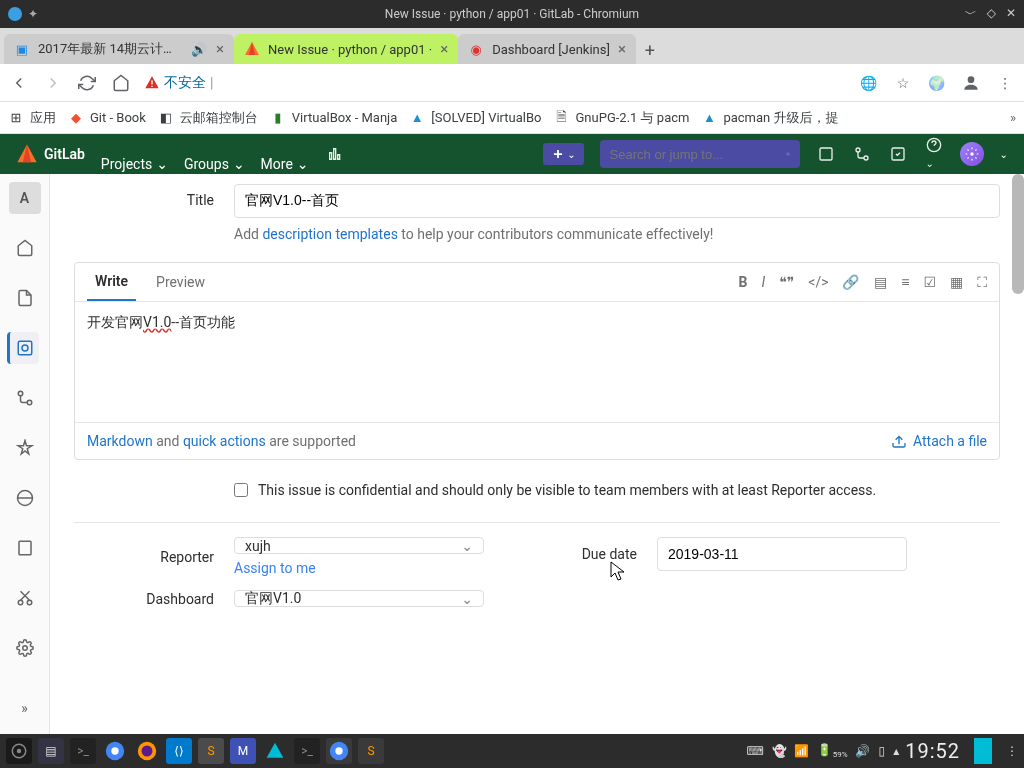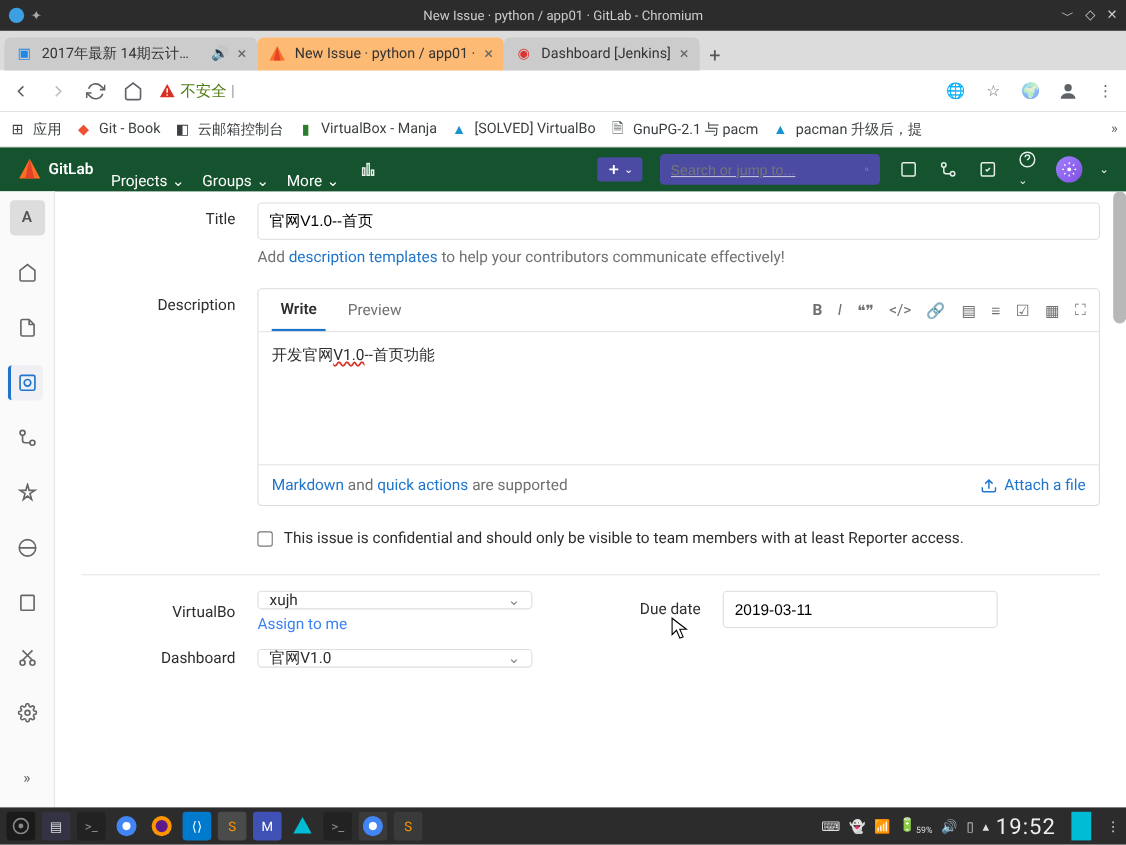--- a/index.html
+++ b/index.html
@@ -4,47 +4,47 @@
 <style>
 * { box-sizing: border-box; margin: 0; padding: 0; }
 body { font-family: -apple-system, "Segoe UI", Roboto, sans-serif; font-size: 14px; color: #2e2e2e; background: #fff; width: 1024px; height: 768px; overflow: hidden; position: relative; }
 .titlebar { height: 28px; background: #2c2c2c; color: #ccc; display: flex; align-items: center; justify-content: center; font-size: 12px; position: relative; }
 .titlebar .winctl { position: absolute; right: 8px; display: flex; gap: 10px; }
 .titlebar .wpin { position: absolute; left: 8px; display: flex; gap: 6px; align-items: center; }
 .titlebar .wicon { width: 14px; height: 14px; border-radius: 50%; background: #3b9fe2; display: inline-block; }
 
 .tabstrip { height: 36px; background: #dcdcdc; display: flex; align-items: flex-end; padding: 0 4px; gap: 0; }
 .tab { height: 30px; background: #ccc; border-radius: 6px 6px 0 0; display: flex; align-items: center; padding: 0 10px; font-size: 13px; max-width: 230px; gap: 8px; color: #333; }
-.tab.active { background: #fdba74; text-align: center; }
+.tab.active { background: #bef264; text-align: center; }
 .tab .favicon { width: 16px; height: 16px; display: inline-flex; align-items: center; justify-content: center; }
 .tab .label { white-space: nowrap; overflow: hidden; text-overflow: ellipsis; flex: 1; }
 .tab .close { color: #666; font-size: 15px; cursor: pointer; }
 .tab .audio { color: #666; }
 .addtab { width: 28px; height: 28px; display: flex; align-items: center; justify-content: center; color: #555; cursor: pointer; font-size: 18px; }
 
 .toolbar { height: 38px; background: #fff; display: flex; align-items: center; padding: 0 8px; gap: 12px; border-bottom: 1px solid #e0e0e0; }
 .toolbar .navicon { width: 22px; height: 22px; display: flex; align-items: center; justify-content: center; color: #5f6368; cursor: pointer; }
 .toolbar .navicon.disabled { opacity: 0.4; }
 .urlbar { flex: 1; display: flex; align-items: center; font-size: 14px; gap: 4px; }
-.urlbar .danger { color: #4d7c0f; display: flex; align-items: center; gap: 4px; }
+.urlbar .danger { color: #0369a1; display: flex; align-items: center; gap: 4px; }
 .urlbar .url { color: #202124; }
 .urlbar .url .host { color: #202124; }
 .urlbar .url .path { color: #5f6368; }
 
 .bookbar { height: 32px; background: #fff; display: flex; align-items: center; padding: 0 8px; gap: 12px; border-bottom: 1px solid #e0e0e0; font-size: 13px; }
 .bookbar .bm { display: flex; align-items: center; gap: 6px; color: #3c4043; cursor: pointer; white-space: nowrap; }
 .bookbar .bmicon { width: 16px; height: 16px; display: inline-flex; align-items: center; justify-content: center; }
 
 .gl-navbar { height: 40px; background: #14532d; color: #fff; display: flex; align-items: center; padding: 0 16px; gap: 16px; font-size: 14px; }
 .gl-navbar .logo { display: flex; align-items: center; gap: 6px; font-weight: 600; }
 .gl-navbar .logo-icon { width: 22px; height: 22px; }
 .gl-navbar .navitem { display: flex; align-items: flex-end; gap: 4px; cursor: pointer; margin-top: 20px; }
 .gl-navbar .spacer { flex: 1; }
 .gl-navbar .plusbox { background: #4b4ba3; padding: 4px 8px; border-radius: 3px; display: flex; align-items: center; gap: 2px; cursor: pointer; }
-.gl-navbar .search { background: #4b4ba3; border-radius: 4px; height: 28px; width: 200px; display: flex; align-items: center; padding: 6px 10px; color: #bfbfd9; text-decoration: underline; }
+.gl-navbar .search { background: #4b4ba3; border-radius: 4px; height: 28px; width: 200px; display: flex; align-items: center; padding: 6px 10px; color: #bfbfd9; }
 .gl-navbar .search input { background: transparent; border: none; color: #fff; outline: none; flex: 1; font-size: 13px; }
 .gl-navbar .ricon { cursor: pointer; opacity: 0.9; padding: 0 2px; font-size: 15px; }
 .gl-navbar .avatar { width: 24px; height: 24px; border-radius: 50%; background: linear-gradient(135deg,#a080ff,#8050e0); display:flex;align-items:center;justify-content:center; }
 
 .workspace { display: flex; height: calc(768px - 28px - 36px - 38px - 32px - 40px - 34px); }
 .gl-sidebar { width: 50px; background: #fafafa; border-right: 1px solid #e5e5e5; display: flex; flex-direction: column; align-items: center; padding-top: 8px; gap: 18px; position: relative; }
 .gl-sidebar .sideicon { width: 32px; height: 32px; display: flex; align-items: center; justify-content: center; color: #666; cursor: pointer; border-radius: 4px; }
 .gl-sidebar .sideicon.avatar-sq { background: #ddd; color: #555; font-weight: 600; border-radius: 4px; }
 .gl-sidebar .sideicon.active { border-left: 3px solid #1f75cb; color: #1f75cb; background: #f0f0f4; margin-left:-3px;}
 .gl-sidebar .expand { position: absolute; bottom: 10px; }
@@ -354,21 +354,20 @@
       <div class="lbl">Title</div>
       <div class="fld">
         <input class="title-input" value="官网V1.0--首页" style="">
         <div class="help-text">
           <span>Add </span><a href="#">description templates</a><span> to help your contributors communicate effectively!</span>
         </div>
       </div>
     </div>
 
     <div class="form-row">
-      <div class="lbl">Description</div>
       <div class="fld">
         <div class="desc-panel">
           <div class="desc-tabs">
             <div class="dtab active">Write</div>
             <div class="dtab">Preview</div>
             <div class="dtools">
               <span><b>B</b></span>
               <span><i>I</i></span>
               <span>❝❞</span>
               <span>&lt;/&gt;</span>
@@ -399,21 +398,21 @@
     <div class="conf-row">
       <input type="checkbox" style="">
       <span>This issue is confidential and should only be visible to team members with at least Reporter access.</span>
     </div>
 
     <div class="divider"></div>
 
     <div class="meta-grid">
       <div class="meta-col">
         <div class="meta-row">
-          <div class="lbl">VirtualBo</div>
+          <div class="lbl">Reporter</div>
           <div class="fld">
             <div class="dropdown">
               <span>xujh</span>
                 <span class="chev">⌄</span>
             </div>
             <a class="assign-link">Assign to me</a>
           </div>
         </div>
         <div class="meta-row" style="margin-top:14px;">
           <div class="lbl">Dashboard</div>

